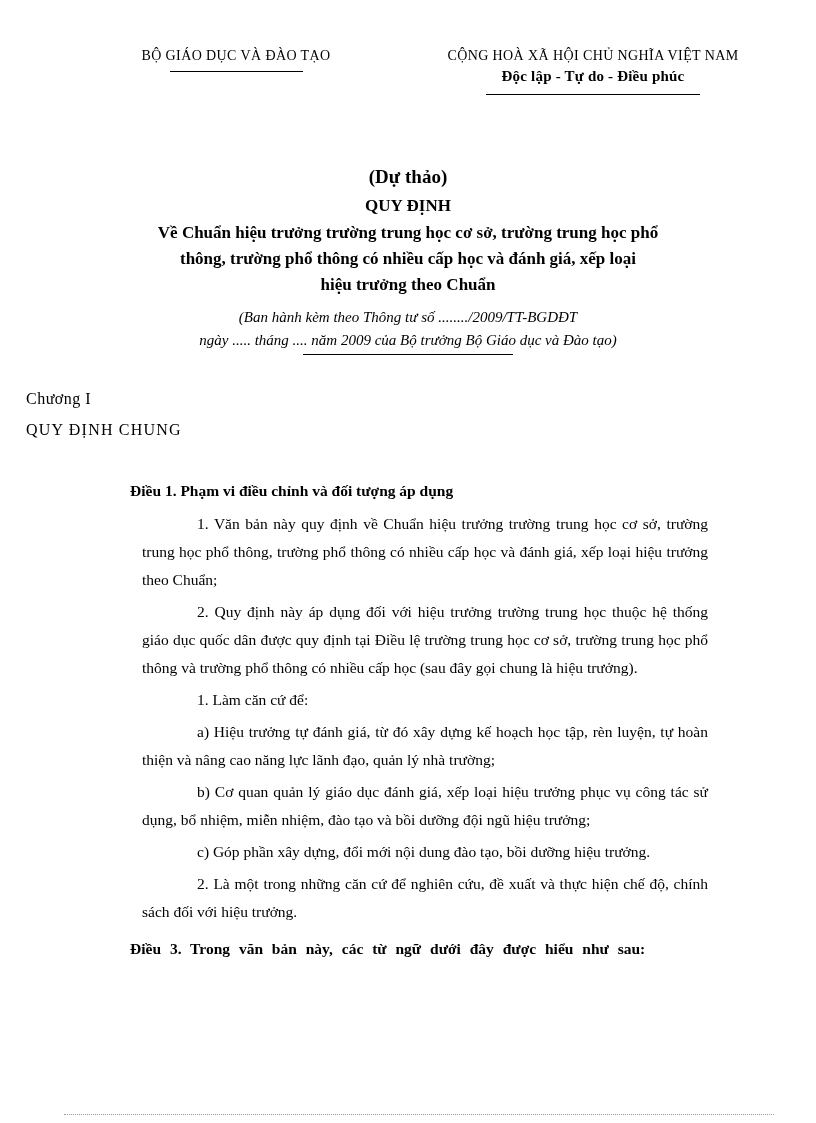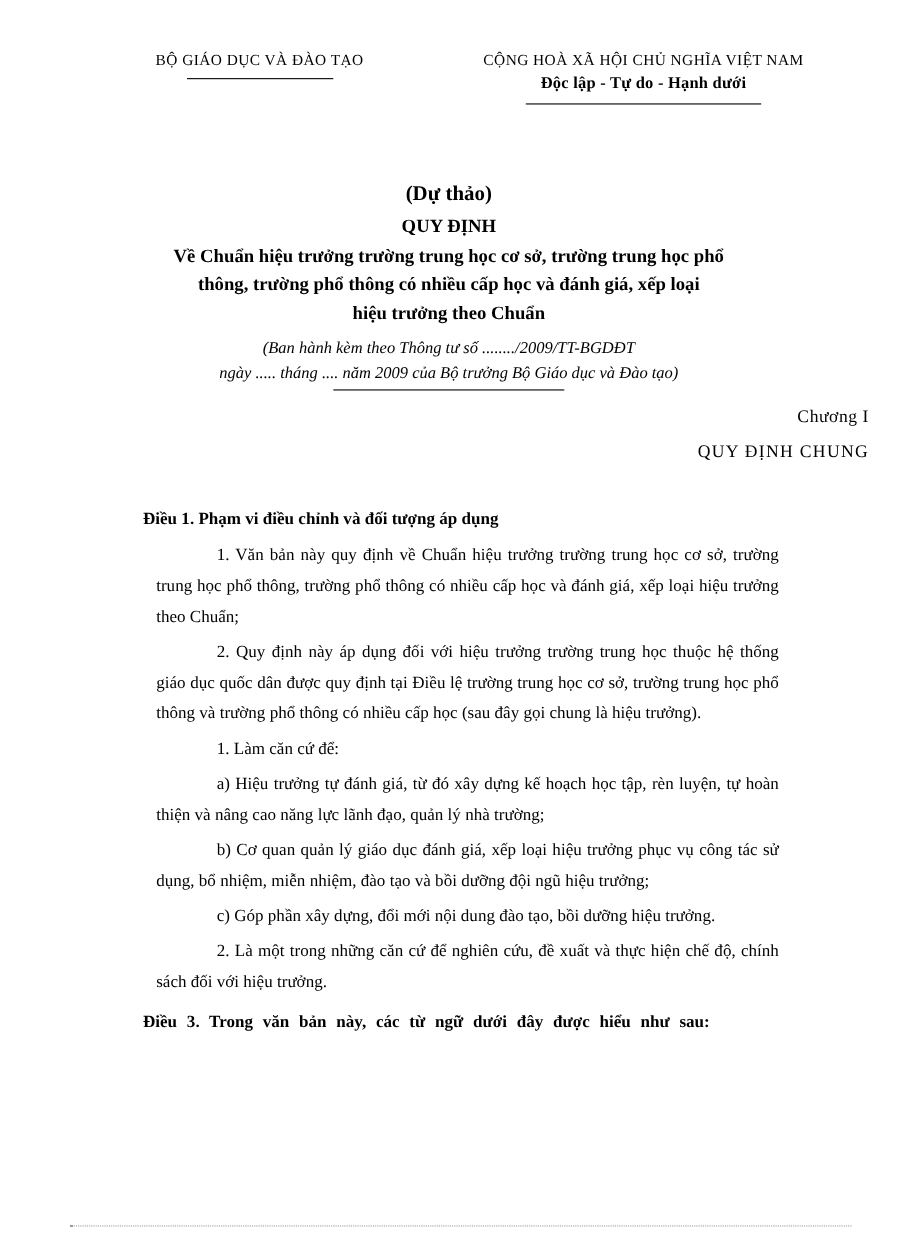--- a/index.html
+++ b/index.html
@@ -12,41 +12,41 @@
     background: #ffffff;
     color: #000;
     font-family: "Liberation Serif", "DejaVu Serif", serif;
     overflow: hidden;
   }
 
   
   .doc-header { position: relative; padding-top: 48px; height: 152px; }
   .header-col { position: absolute; text-align: center; top: 48px; }
   .header-col.left  { left: 95px;  width: 230px; }
-  .header-col.right { left: 364px; width: 390px; }
+  .header-col.right { left: 372px; width: 390px; }
   .org-name, .nation-name {
     font-size: 14px;
     letter-spacing: 0.4px;
     white-space: nowrap;
   }
   .rule { border-top: 1.4px solid #000; height: 0; }
   .rule-left  { width: 133px; margin: 7px auto 0; }
   .motto { font-size: 15px; font-weight: bold; margin-top: 4px; letter-spacing: 0.2px; }
   .rule-right { width: 214px; margin: 9px auto 0; }
 
   
   .title-block { text-align: center; margin-top: 14px; }
   .draft-label { font-size: 19px; font-weight: bold; }
   .doc-type { font-size: 17px; font-weight: bold; margin-top: 8px; }
   .doc-subject { font-size: 17px; font-weight: bold; line-height: 26px; margin-top: 4px; }
   .issuance { font-style: italic; font-size: 15px; line-height: 23px; margin-top: 8px; }
   .rule-issuance { width: 210px; margin: 2px auto 0; border-top: 1px solid #000; }
 
   
-  .chapter { text-align: right; margin-top: 16px; font-size: 16px; }
+  .chapter { text-align: left; margin-top: 35px; font-size: 16px; }
   .chapter-number { letter-spacing: 0.5px; }
   .chapter-title { margin-top: 13px; letter-spacing: 1.2px; }
 
   
   .doc-body {
     margin: 38px 70px 0 104px;
     font-size: 15.5px;
     line-height: 28px;
     text-align: justify;
   }
@@ -77,21 +77,21 @@
 
 <div class="page">
 
   <div class="doc-header">
     <div class="header-col left">
       <div class="org-name">BỘ GIÁO DỤC VÀ ĐÀO TẠO</div>
       <div class="rule rule-left"></div>
     </div>
     <div class="header-col right">
       <div class="nation-name">CỘNG HOÀ XÃ HỘI CHỦ NGHĨA VIỆT NAM</div>
-      <div class="motto">Độc lập - Tự do - Hạnh dưới</div>
+      <div class="motto">Độc lập - Tự do - Điều phúc</div>
       <div class="rule rule-right"></div>
     </div>
   </div>
 
   <div class="title-block">
     <div class="draft-label">(Dự thảo)</div>
     <div class="doc-type">QUY ĐỊNH</div>
     <div class="doc-subject">
       <div>Về Chuẩn hiệu trưởng trường trung học cơ sở, trường trung học phổ</div>
       <div>thông, trường phổ thông có nhiều cấp học và đánh giá, xếp loại</div>

